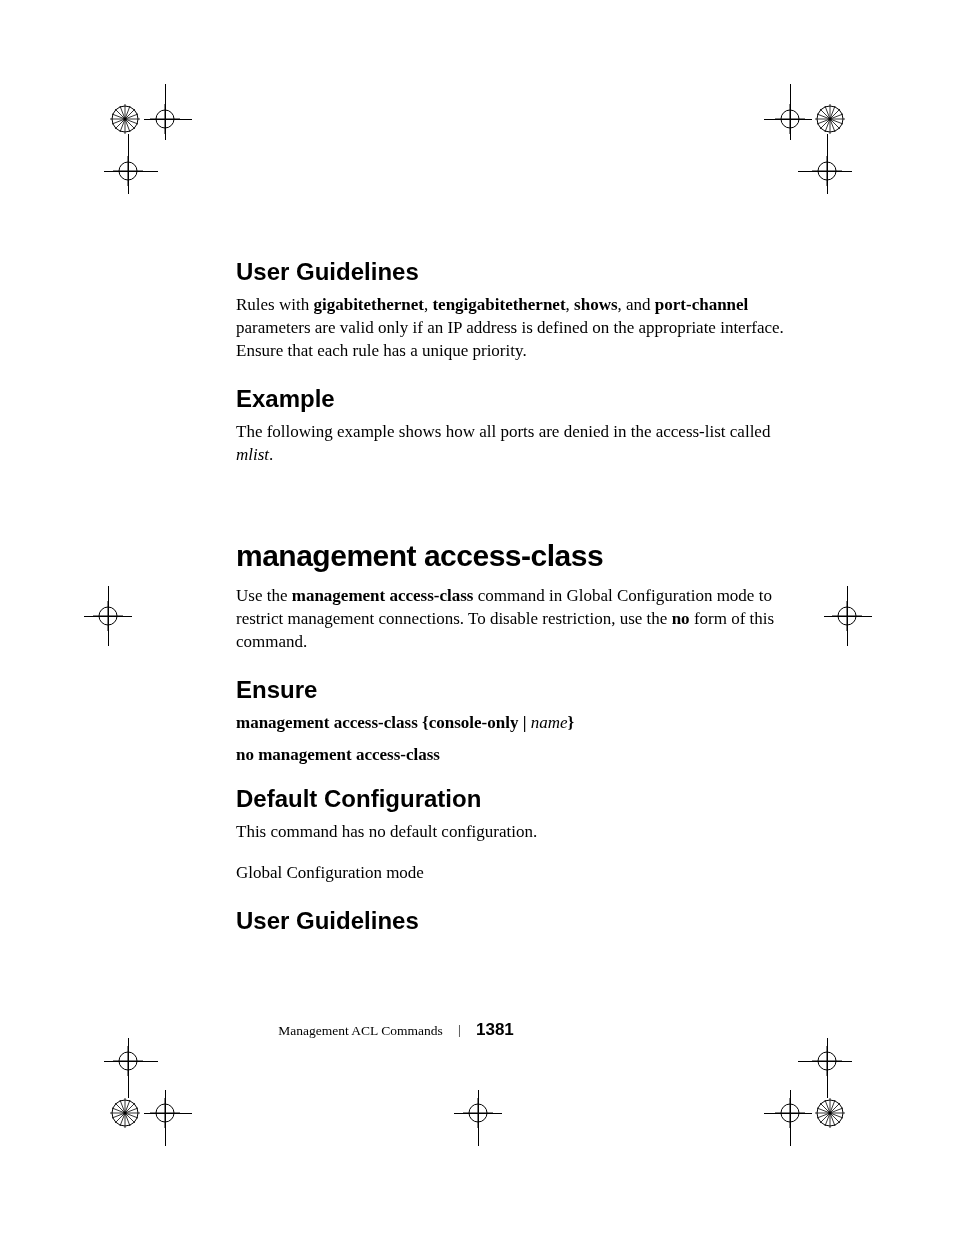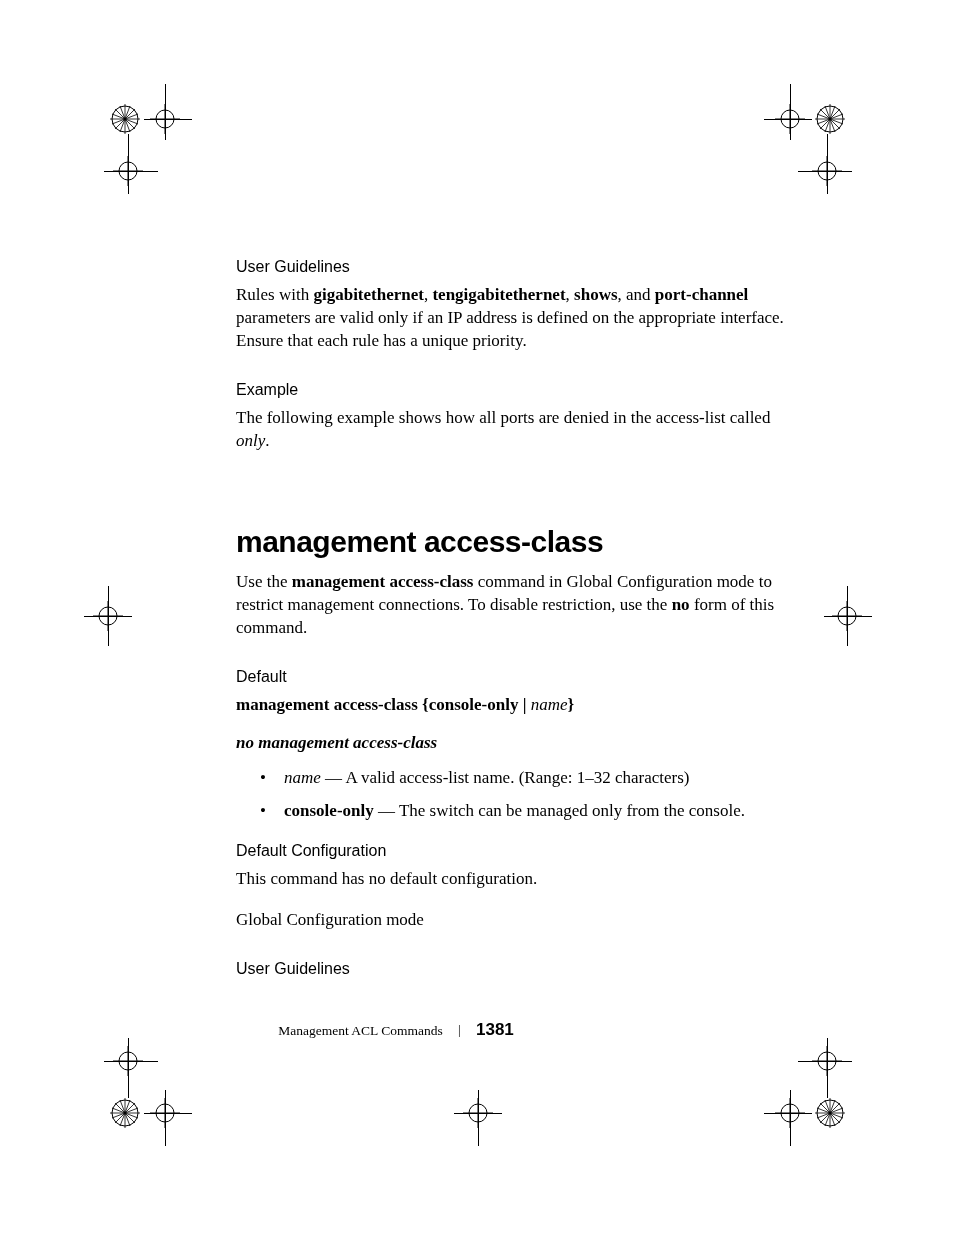--- a/index.html
+++ b/index.html
@@ -1,28 +1,28 @@
 <!DOCTYPE html>
 <html><head>
 <meta charset="utf-8">
 <style>
   * { margin: 0; padding: 0; box-sizing: border-box; }
   html, body { width: 954px; height: 1235px; background: #fff; font-family: Georgia, 'Times New Roman', serif; color: #000; }
   .page { position: relative; width: 954px; height: 1235px; }
   .content { position: absolute; left: 236px; top: 258px; width: 548px; }
   .sans { font-family: Arial, Helvetica, sans-serif; }
-  .h3 { font-weight: normal; font-size: 16px; margin-bottom: 8px; }
+  .h3 { font-weight: bold; font-size: 24px; margin-bottom: 8px; }
   .h1 { font-family: Arial, Helvetica, sans-serif; font-weight: bold; font-size: 30px; margin-bottom: 12px; letter-spacing: -0.5px; }
   .body { font-size: 17px; line-height: 1.35; margin-bottom: 18px; }
   .bold { font-weight: bold; }
   .italic { font-style: italic; }
   ul.params { list-style: none; margin: 6px 0 18px 0; }
   ul.params li { position: relative; padding-left: 48px; font-size: 17px; line-height: 1.45; margin-bottom: 8px; }
   ul.params li::before { content: "•"; position: absolute; left: 24px; top: 0; font-size: 17px; }
-  .sec-gap { margin-top: 28px; }
+  .sec-gap { margin-top: 22px; }
   .big-gap { margin-top: 72px; }
   .footer { position: absolute; top: 1020px; left: 4px; width: 954px; text-align: center; padding-right: 170px; font-size: 13.5px; }
   .footer .sep { margin: 0 12px; color: #000; font-size: 13px; position: relative; top: -1px; }
   .footer .pnum { font-family: Arial, Helvetica, sans-serif; font-weight: bold; font-size: 17px; }
   
   .reg { position: absolute; }
   .reg svg { display: block; }
   
   .cross-svg circle { fill: none; stroke: #000; stroke-width: 1; }
   .cross-svg line { stroke: #000; stroke-width: 1; }
@@ -196,37 +196,33 @@
 
   <div class="content">
 
     <div class="h3 sans">User Guidelines</div>
     <p class="body">
       <span>Rules with </span><span class="bold">gigabitethernet</span><span>, </span><span class="bold">tengigabitethernet</span><span>, </span><span class="bold">shows</span><span>, and </span><span class="bold">port-channel</span><span> parameters are valid only if an IP address is defined on the appropriate interface. Ensure that each rule has a unique priority.</span>
     </p>
 
     <div class="h3 sans sec-gap">Example</div>
     <p class="body">
-      <span>The following example shows how all ports are denied in the access-list called </span><span class="italic">only</span><span>.</span>
+      <span>The following example shows how all ports are denied in the access-list called </span><span class="italic">mlist</span><span>.</span>
     </p>
 
     <div class="h1 big-gap">management access-class</div>
     <p class="body">
       <span>Use the </span><span class="bold">management access-class</span><span> command in Global Configuration mode to restrict management connections. To disable restriction, use the </span><span class="bold">no</span><span> form of this command.</span>
     </p>
 
-    <div class="h3 sans sec-gap">Default</div>
-    <p class="body" style="margin-bottom:16px;font-family:Liberation Serif, serif;">
+    <div class="h3 sans sec-gap">Ensure</div>
+    <p class="body" style="margin-bottom:10px;font-family:Liberation Serif, serif;">
       <span class="bold">management access-class {console-only | </span><span class="italic">name</span><span class="bold">}</span>
     </p>
-    <p class="body bold" style="margin-bottom:11px;font-style:italic;">no management access-class</p>
-    <ul class="params">
-      <li><span class="italic">name</span><span> — A valid access-list name. (Range: 1–32 characters)</span></li>
-      <li><span class="bold">console-only</span><span> — The switch can be managed only from the console.</span></li>
-    </ul>
+    <p class="body bold" style="margin-bottom:18px;">no management access-class</p>
 
     <div class="h3 sans">Default Configuration</div>
     <p class="body">This command has no default configuration.</p>
 
     <p class="body">Global Configuration mode</p>
 
     <div class="h3 sans sec-gap">User Guidelines</div>
   </div>
 
   <div class="footer">

